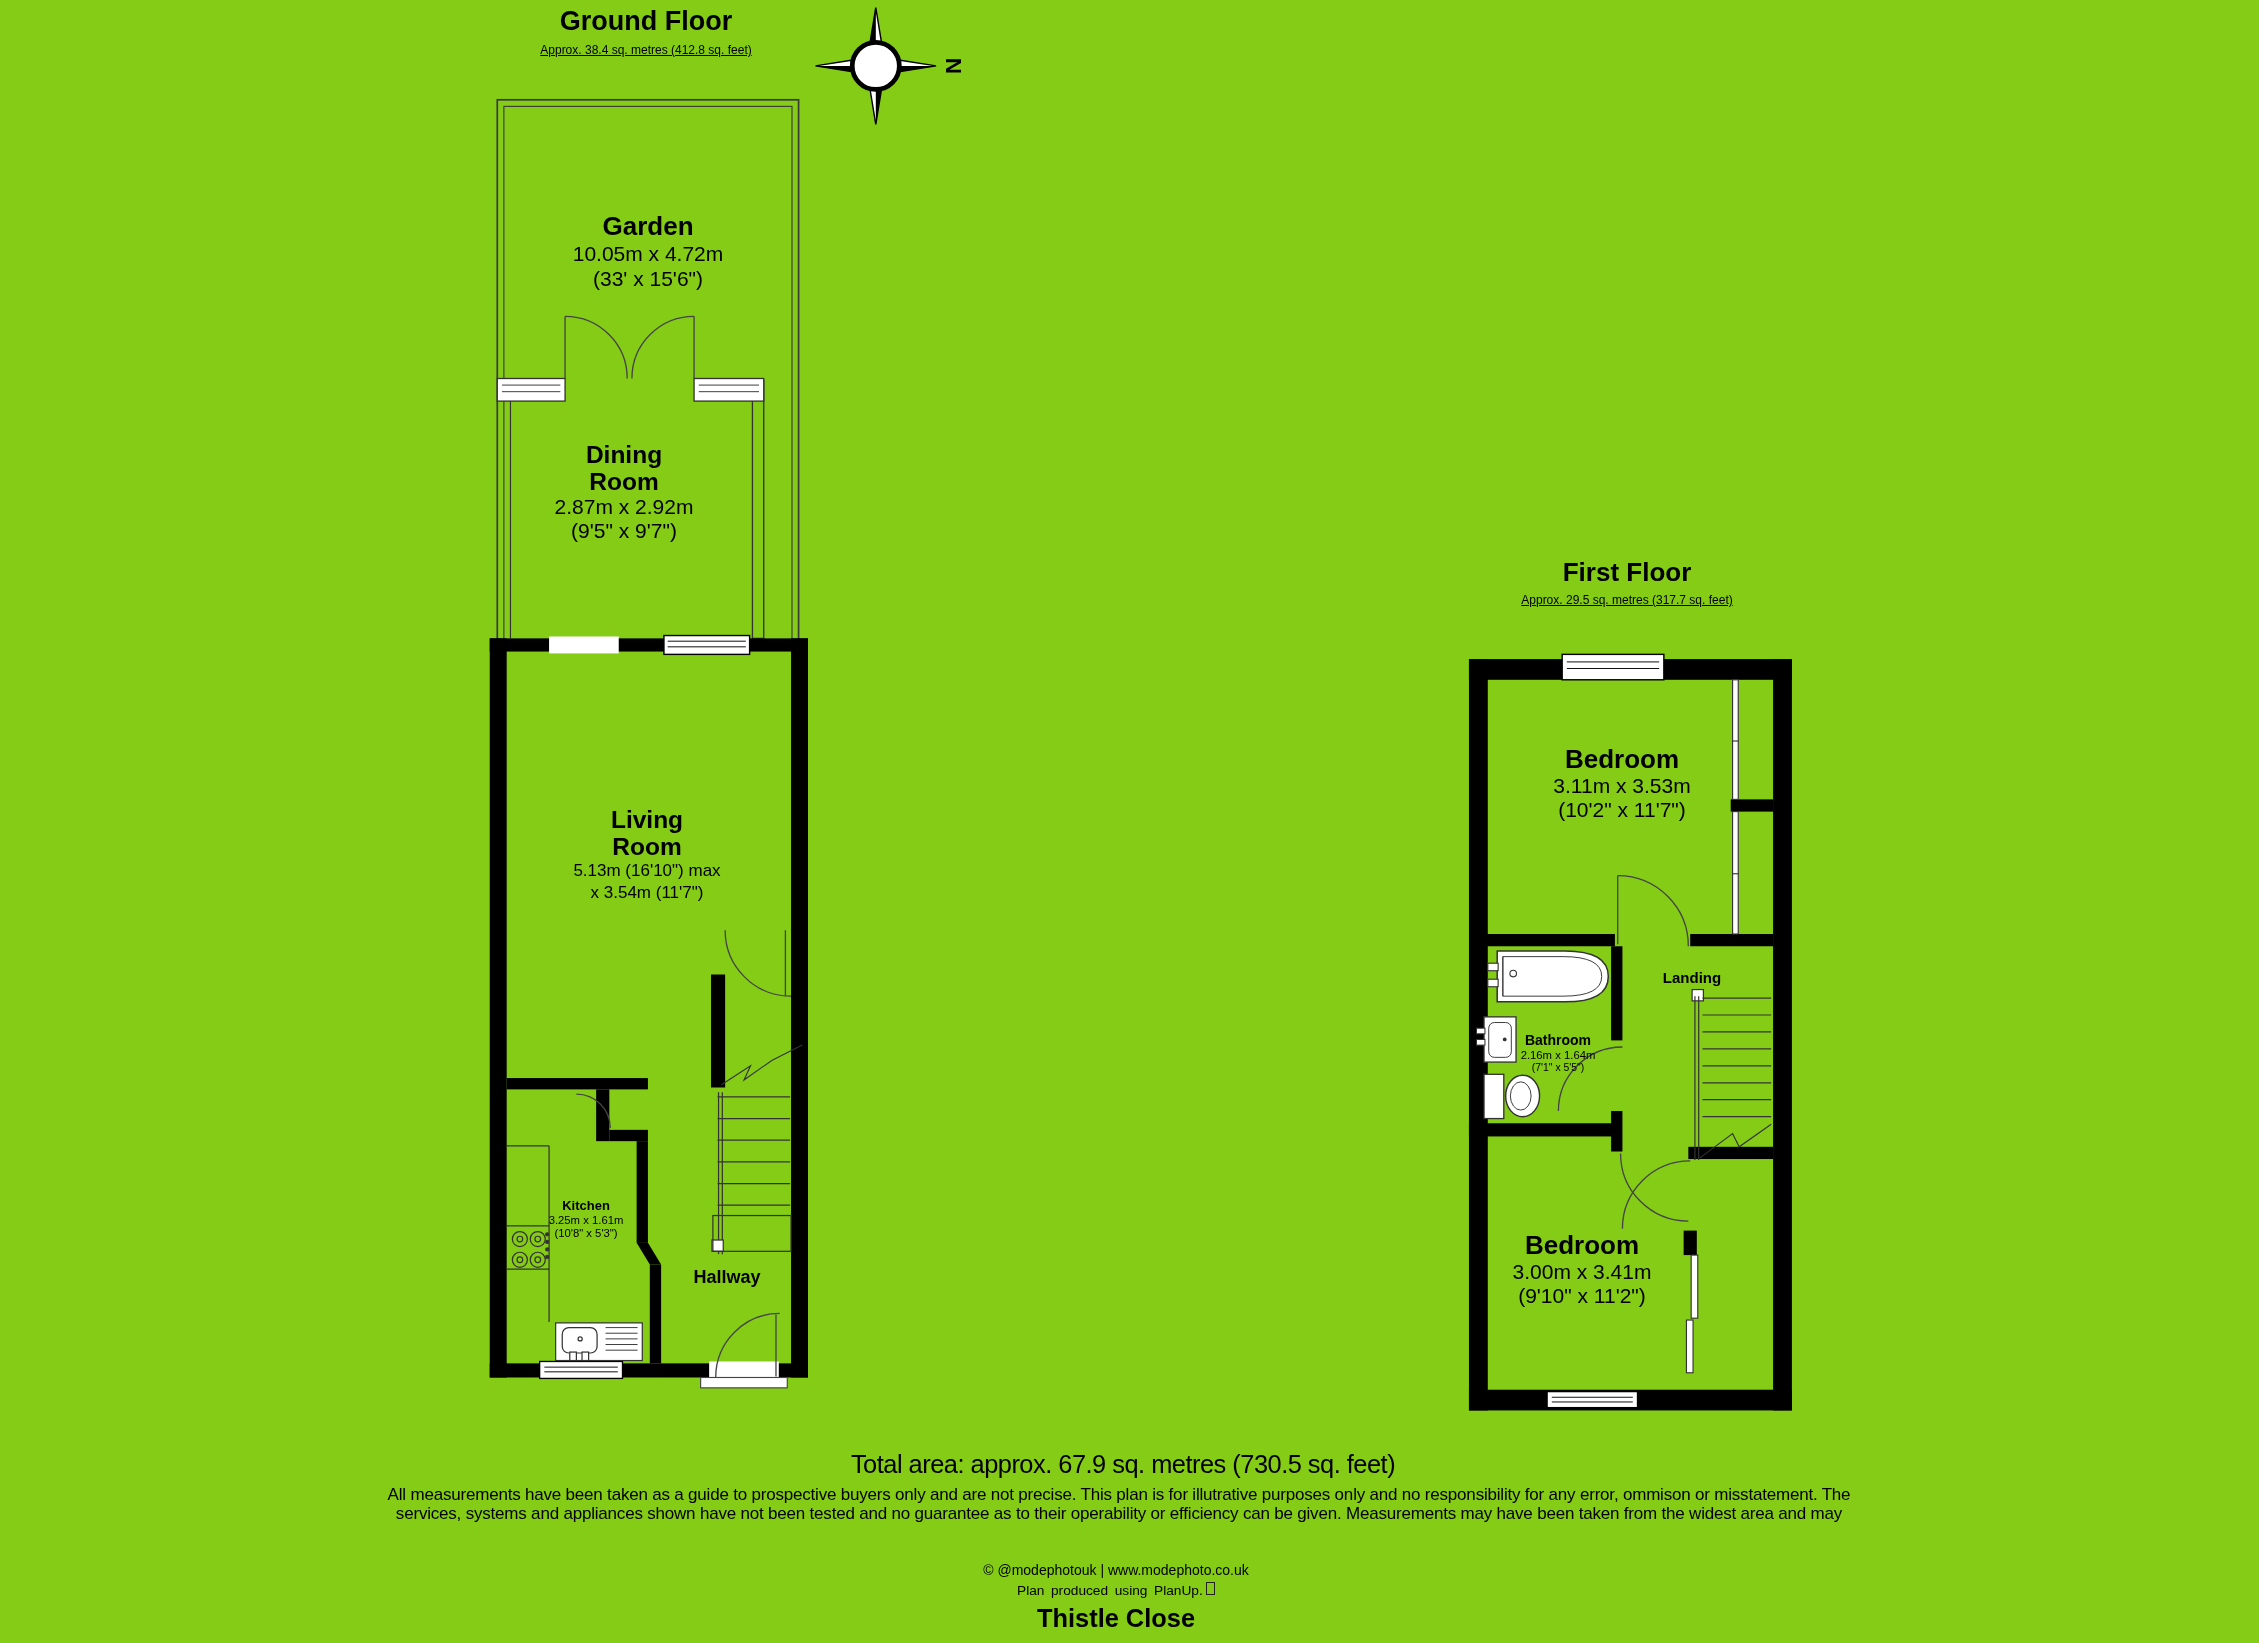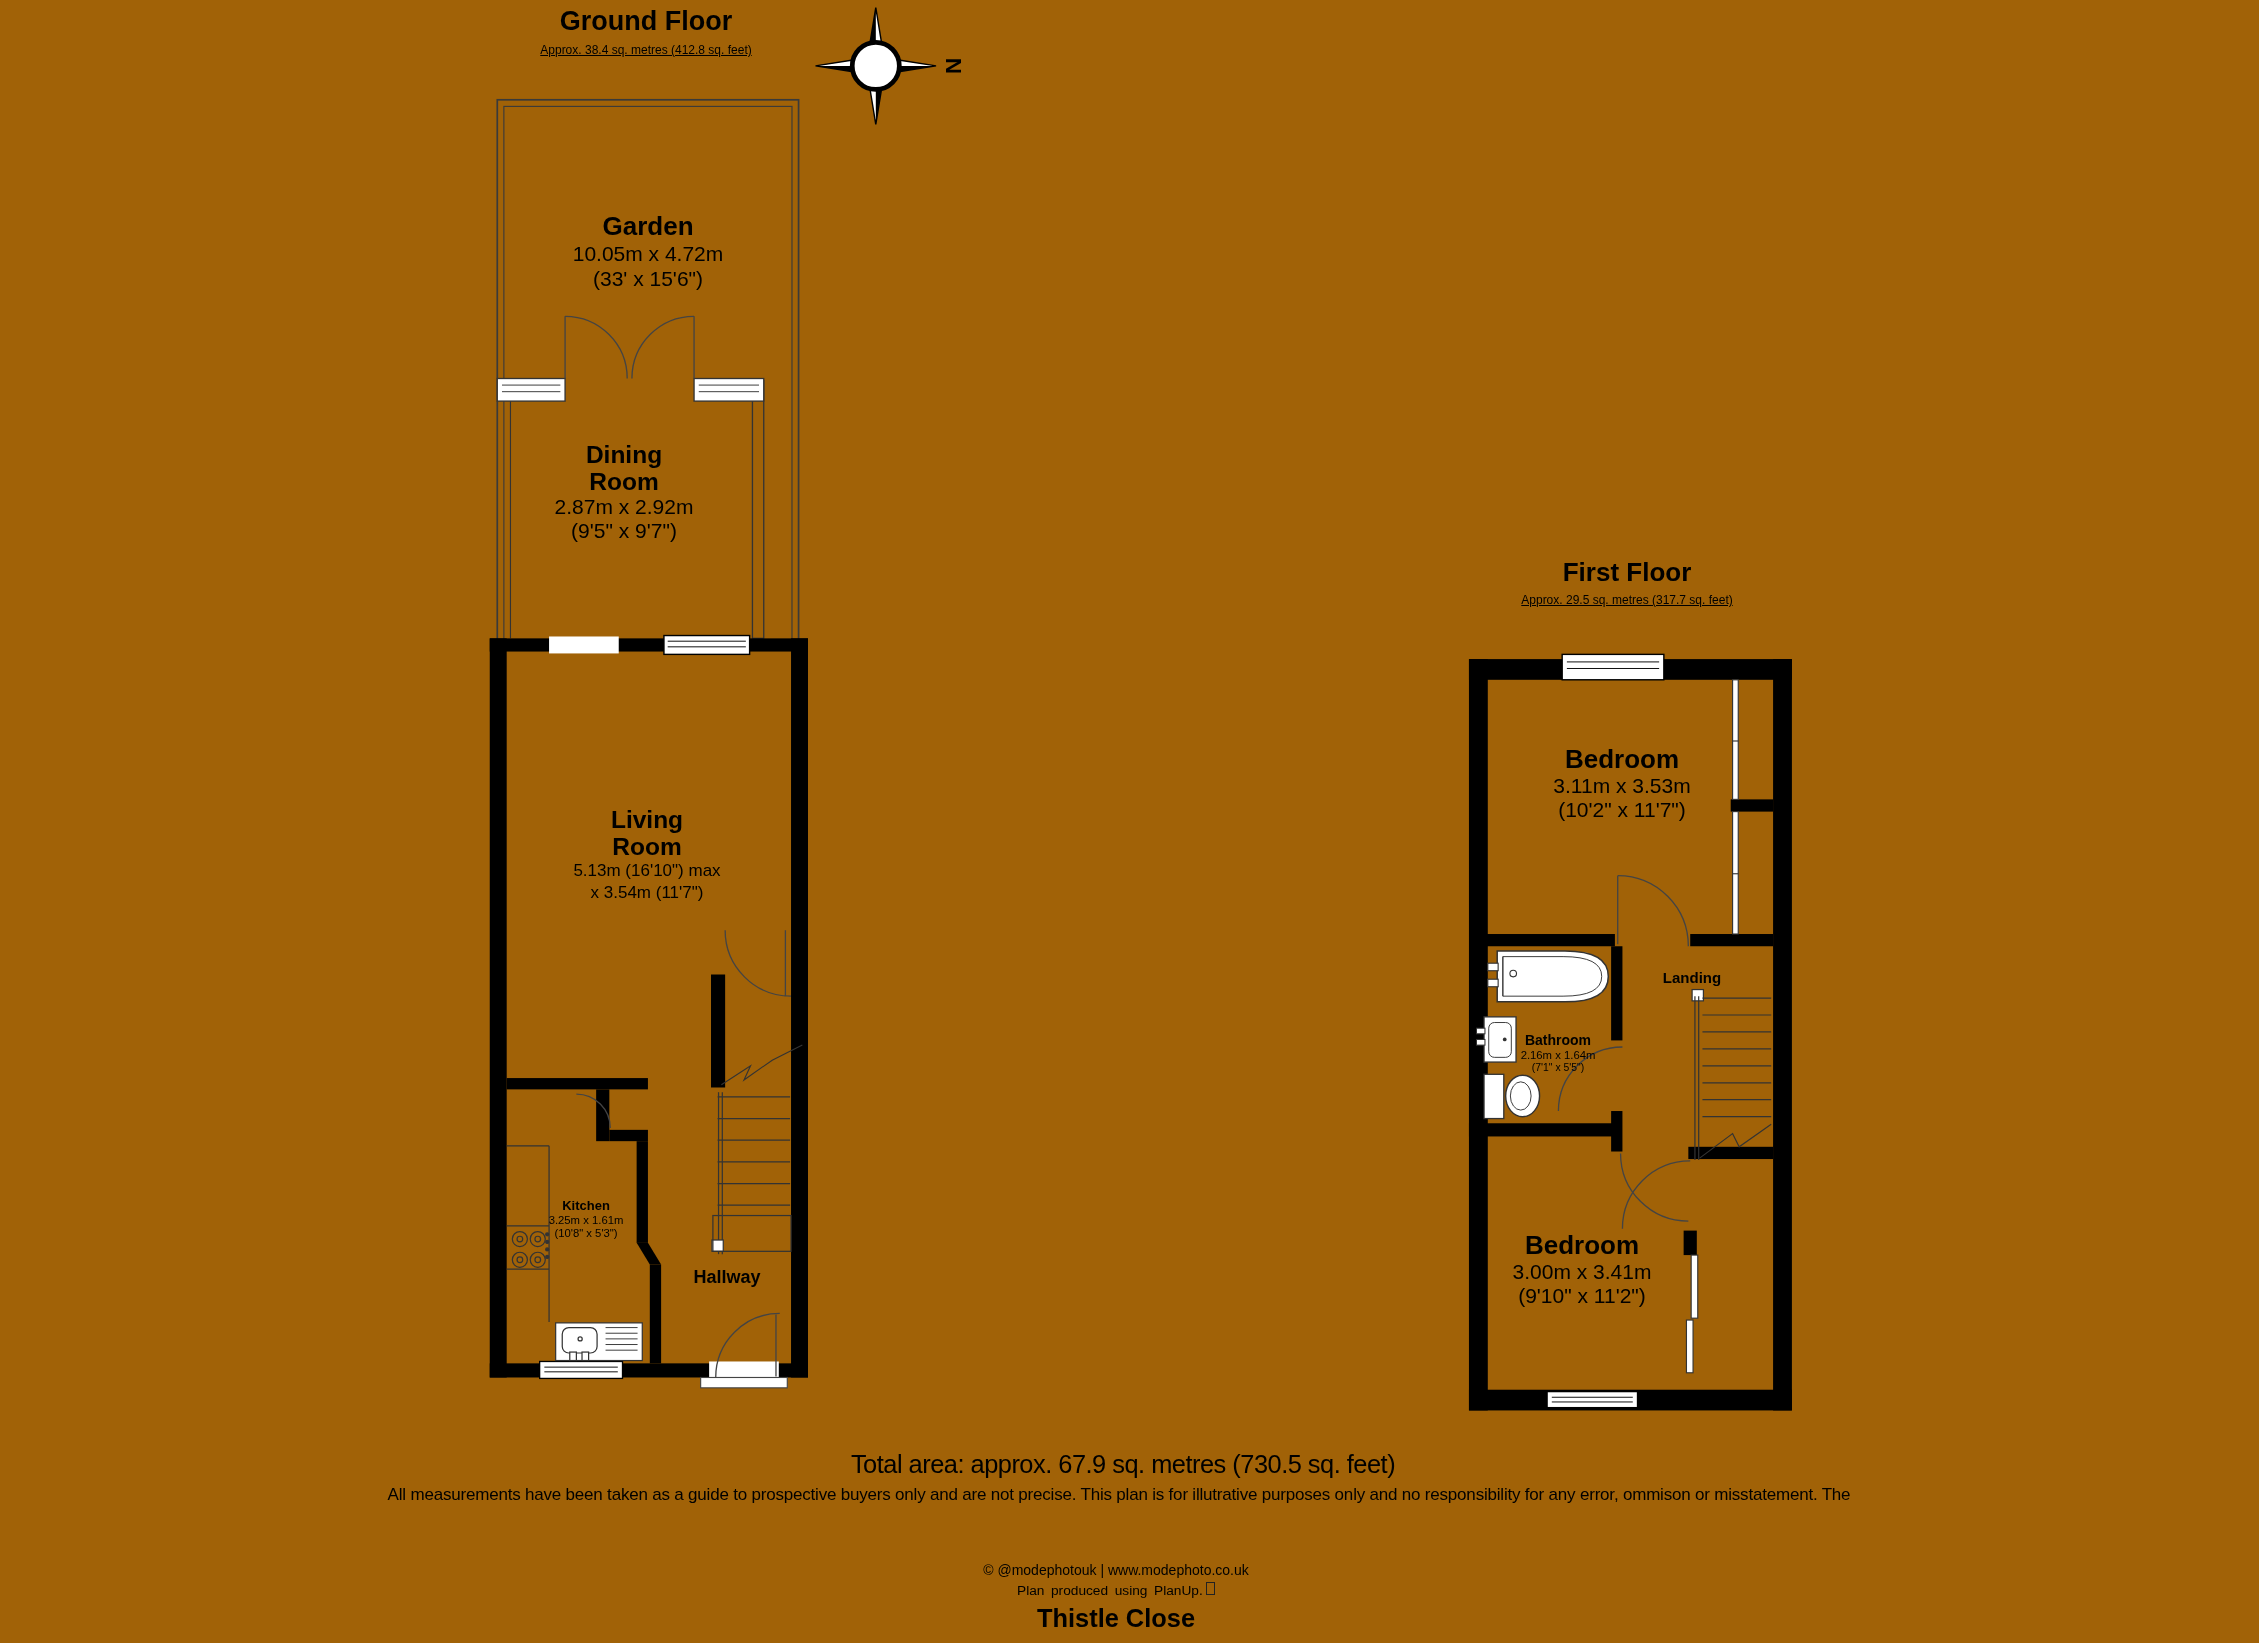--- a/index.html
+++ b/index.html
@@ -1,16 +1,16 @@
 <!DOCTYPE html>
 <html style="font-size:15px"><head>
 <meta charset="utf-8">
 <style>
   html,body{margin:0;padding:0;background:#fff;}
-  .canvas{position:relative;width:2260px;height:1643px;background:#a16207;
+  .canvas{position:relative;width:2260px;height:1643px;background:#84cc16;
           font-family:"Liberation Sans", sans-serif;color:#000;overflow:hidden;}
   .plan-svg{position:absolute;left:0;top:0;}
   .lbl{position:absolute;transform:translateX(-50%);text-align:center;white-space:nowrap;}
   .title{font-weight:bold;font-size:27px;}
   .subtitle{font-size:12px;text-decoration:underline;}
   .room-name{font-weight:bold;}
   .glyph-box{display:inline-block;width:7.5px;height:11.3px;border:1.4px solid #222;margin-left:2.8px;vertical-align:baseline;}
 </style>
 </head>
 <body>
@@ -261,20 +261,21 @@
   <div class="lbl" style="left:1582px;top:1230px;">
     <div class="room-name" style="font-size:26px;line-height:30px;">Bedroom</div>
     <div style="font-size:21px;line-height:23.5px;">3.00m x 3.41m</div>
     <div style="font-size:21px;line-height:23.5px;">(9'10" x 11'2")</div>
   </div>
 
   <div class="lbl" style="left:1123px;top:1450px;font-size:25.4px;letter-spacing:-0.5px;">Total area: approx. 67.9 sq. metres (730.5 sq. feet)</div>
 
   <div class="lbl" style="left:1119px;top:1485px;font-size:17px;line-height:19px;letter-spacing:-0.2px;">
     <div>All measurements have been taken as a guide to prospective buyers only and are not precise. This plan is for illutrative purposes only and no responsibility for any error, ommison or misstatement. The</div>
+    <div>services, systems and appliances shown have not been tested and no guarantee as to their operability or efficiency can be given. Measurements may have been taken from the widest area and may</div>
   </div>
 
   <div class="lbl" style="left:1116px;top:1562px;font-size:14px;">© @modephotouk | www.modephoto.co.uk</div>
   <div class="lbl" style="left:1116px;top:1582px;font-size:13.7px;word-spacing:2.8px;"><span>Plan produced using PlanUp.</span><span class="glyph-box"></span></div>
   <div class="lbl" style="left:1116px;top:1604px;font-size:25.4px;font-weight:bold;">Thistle Close</div>
 
 </div>
 
 
 </body></html>

